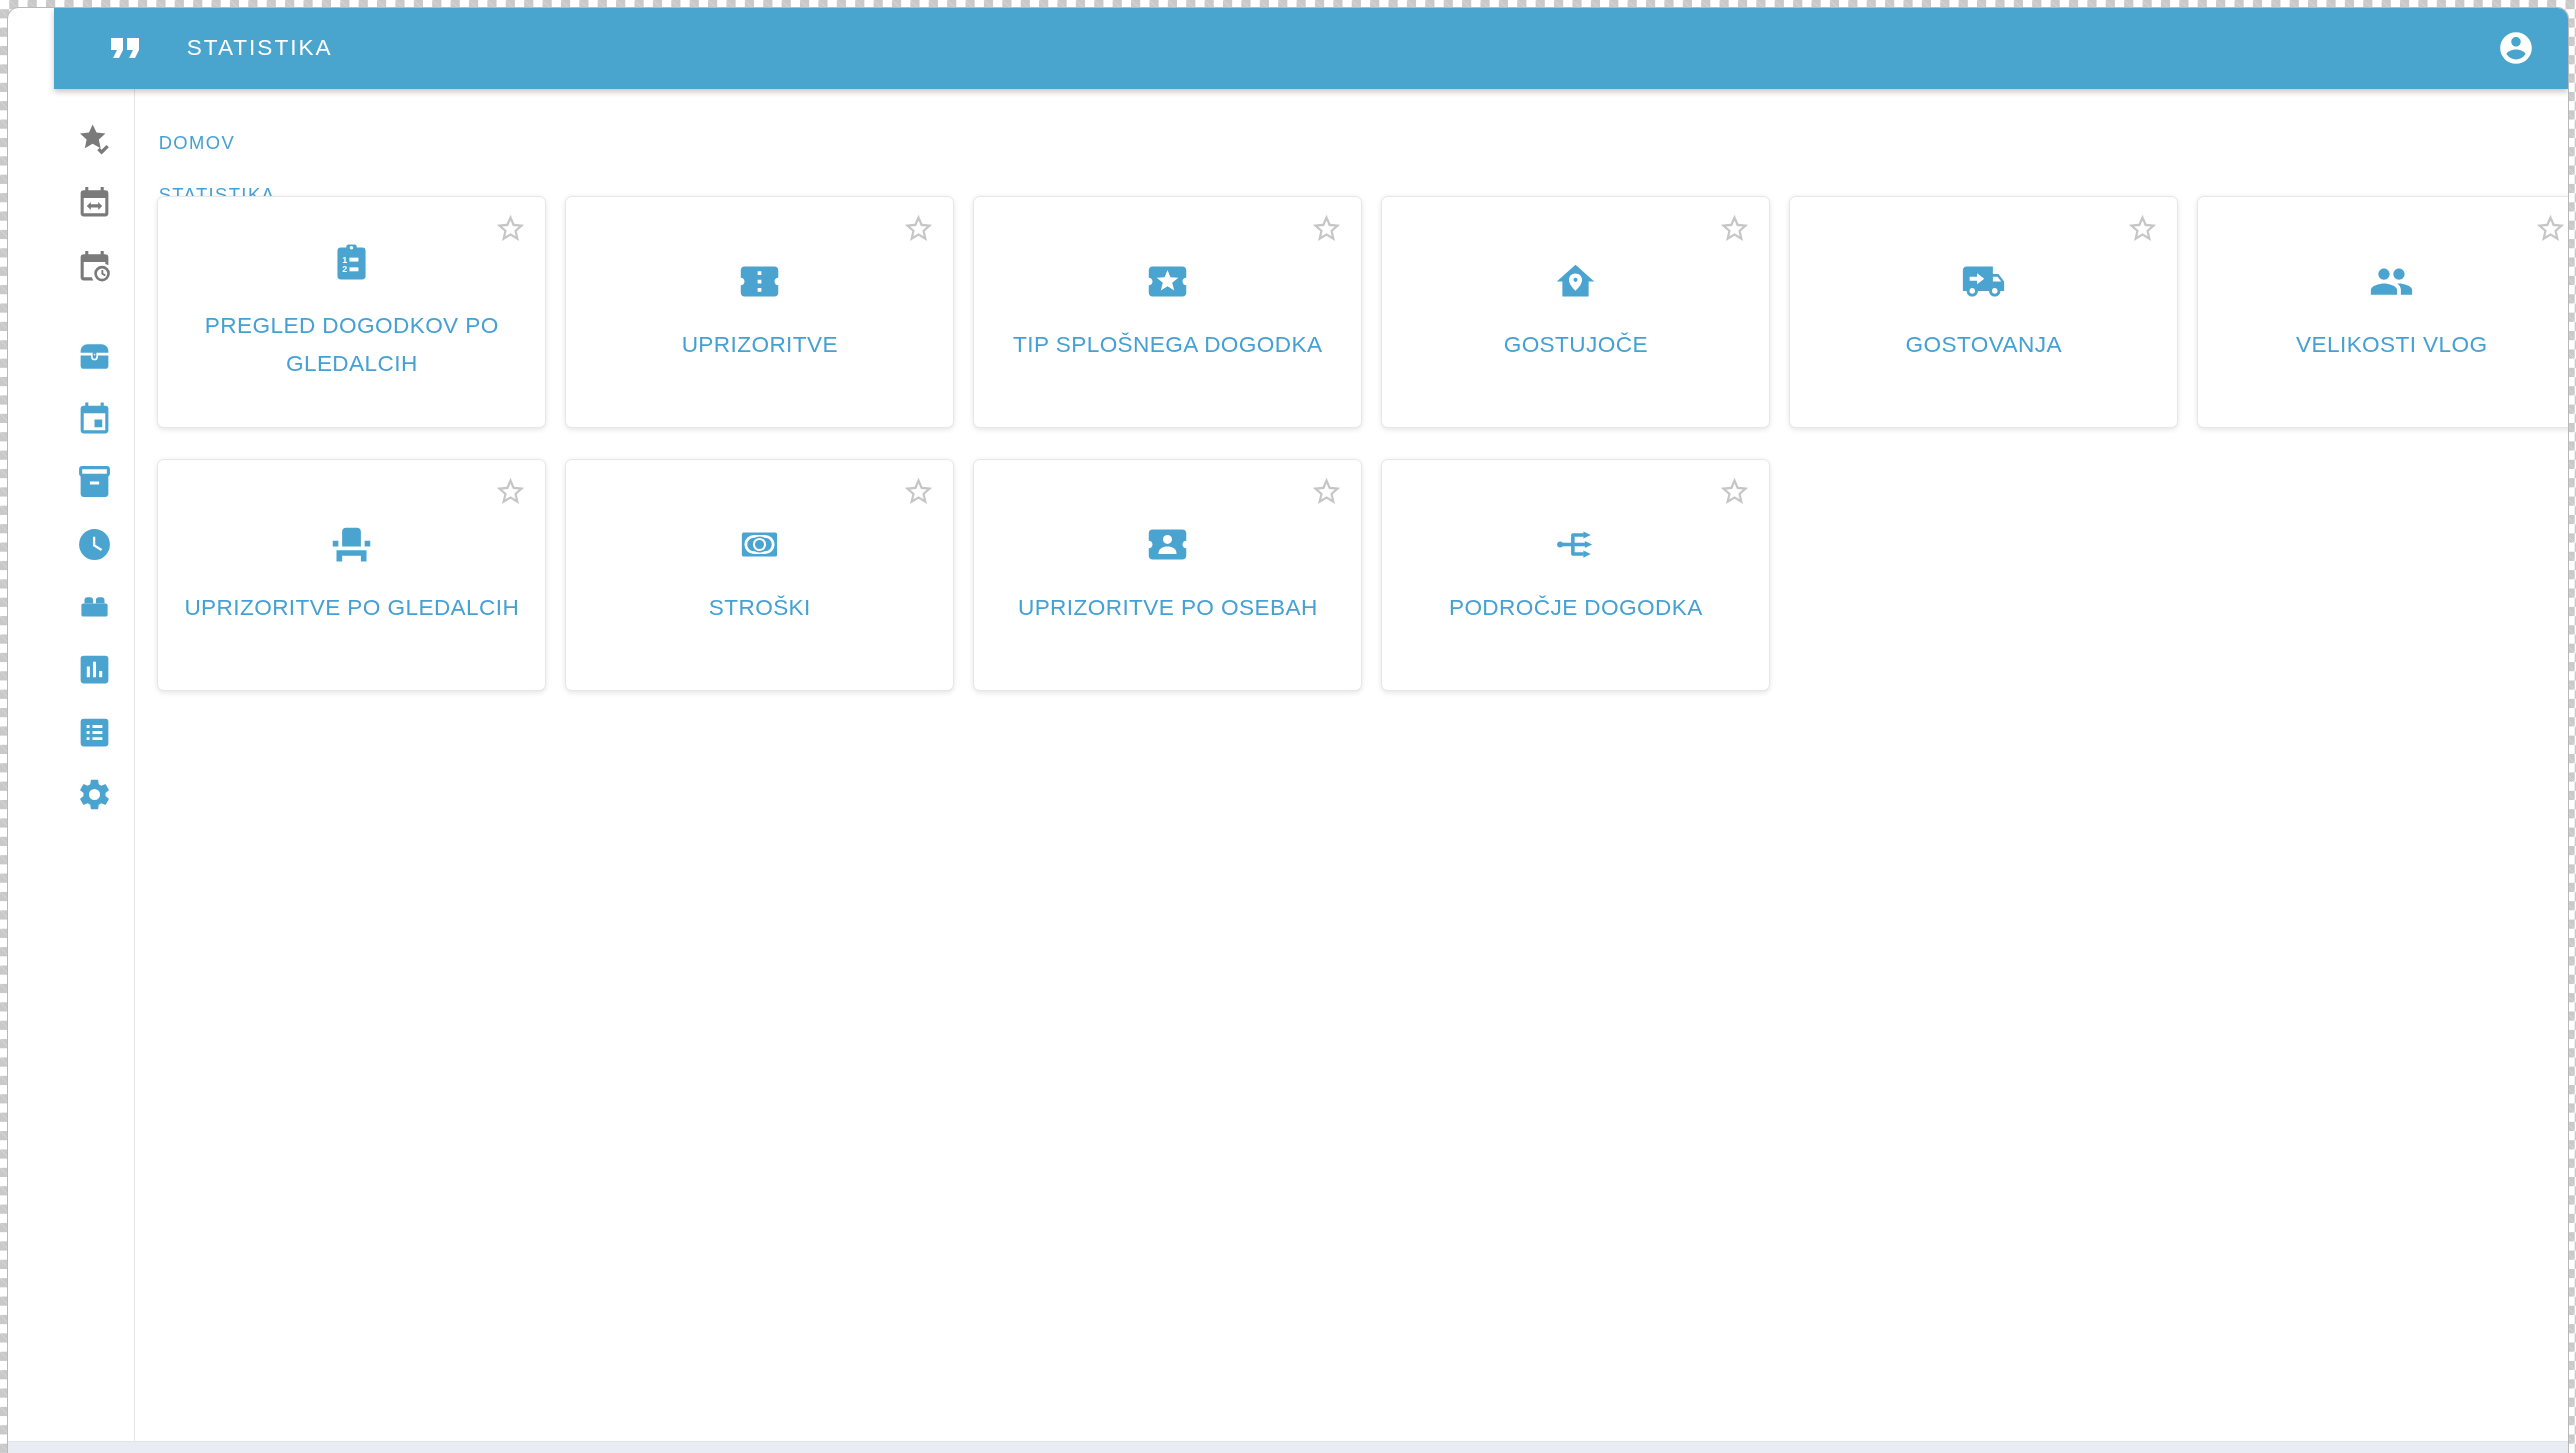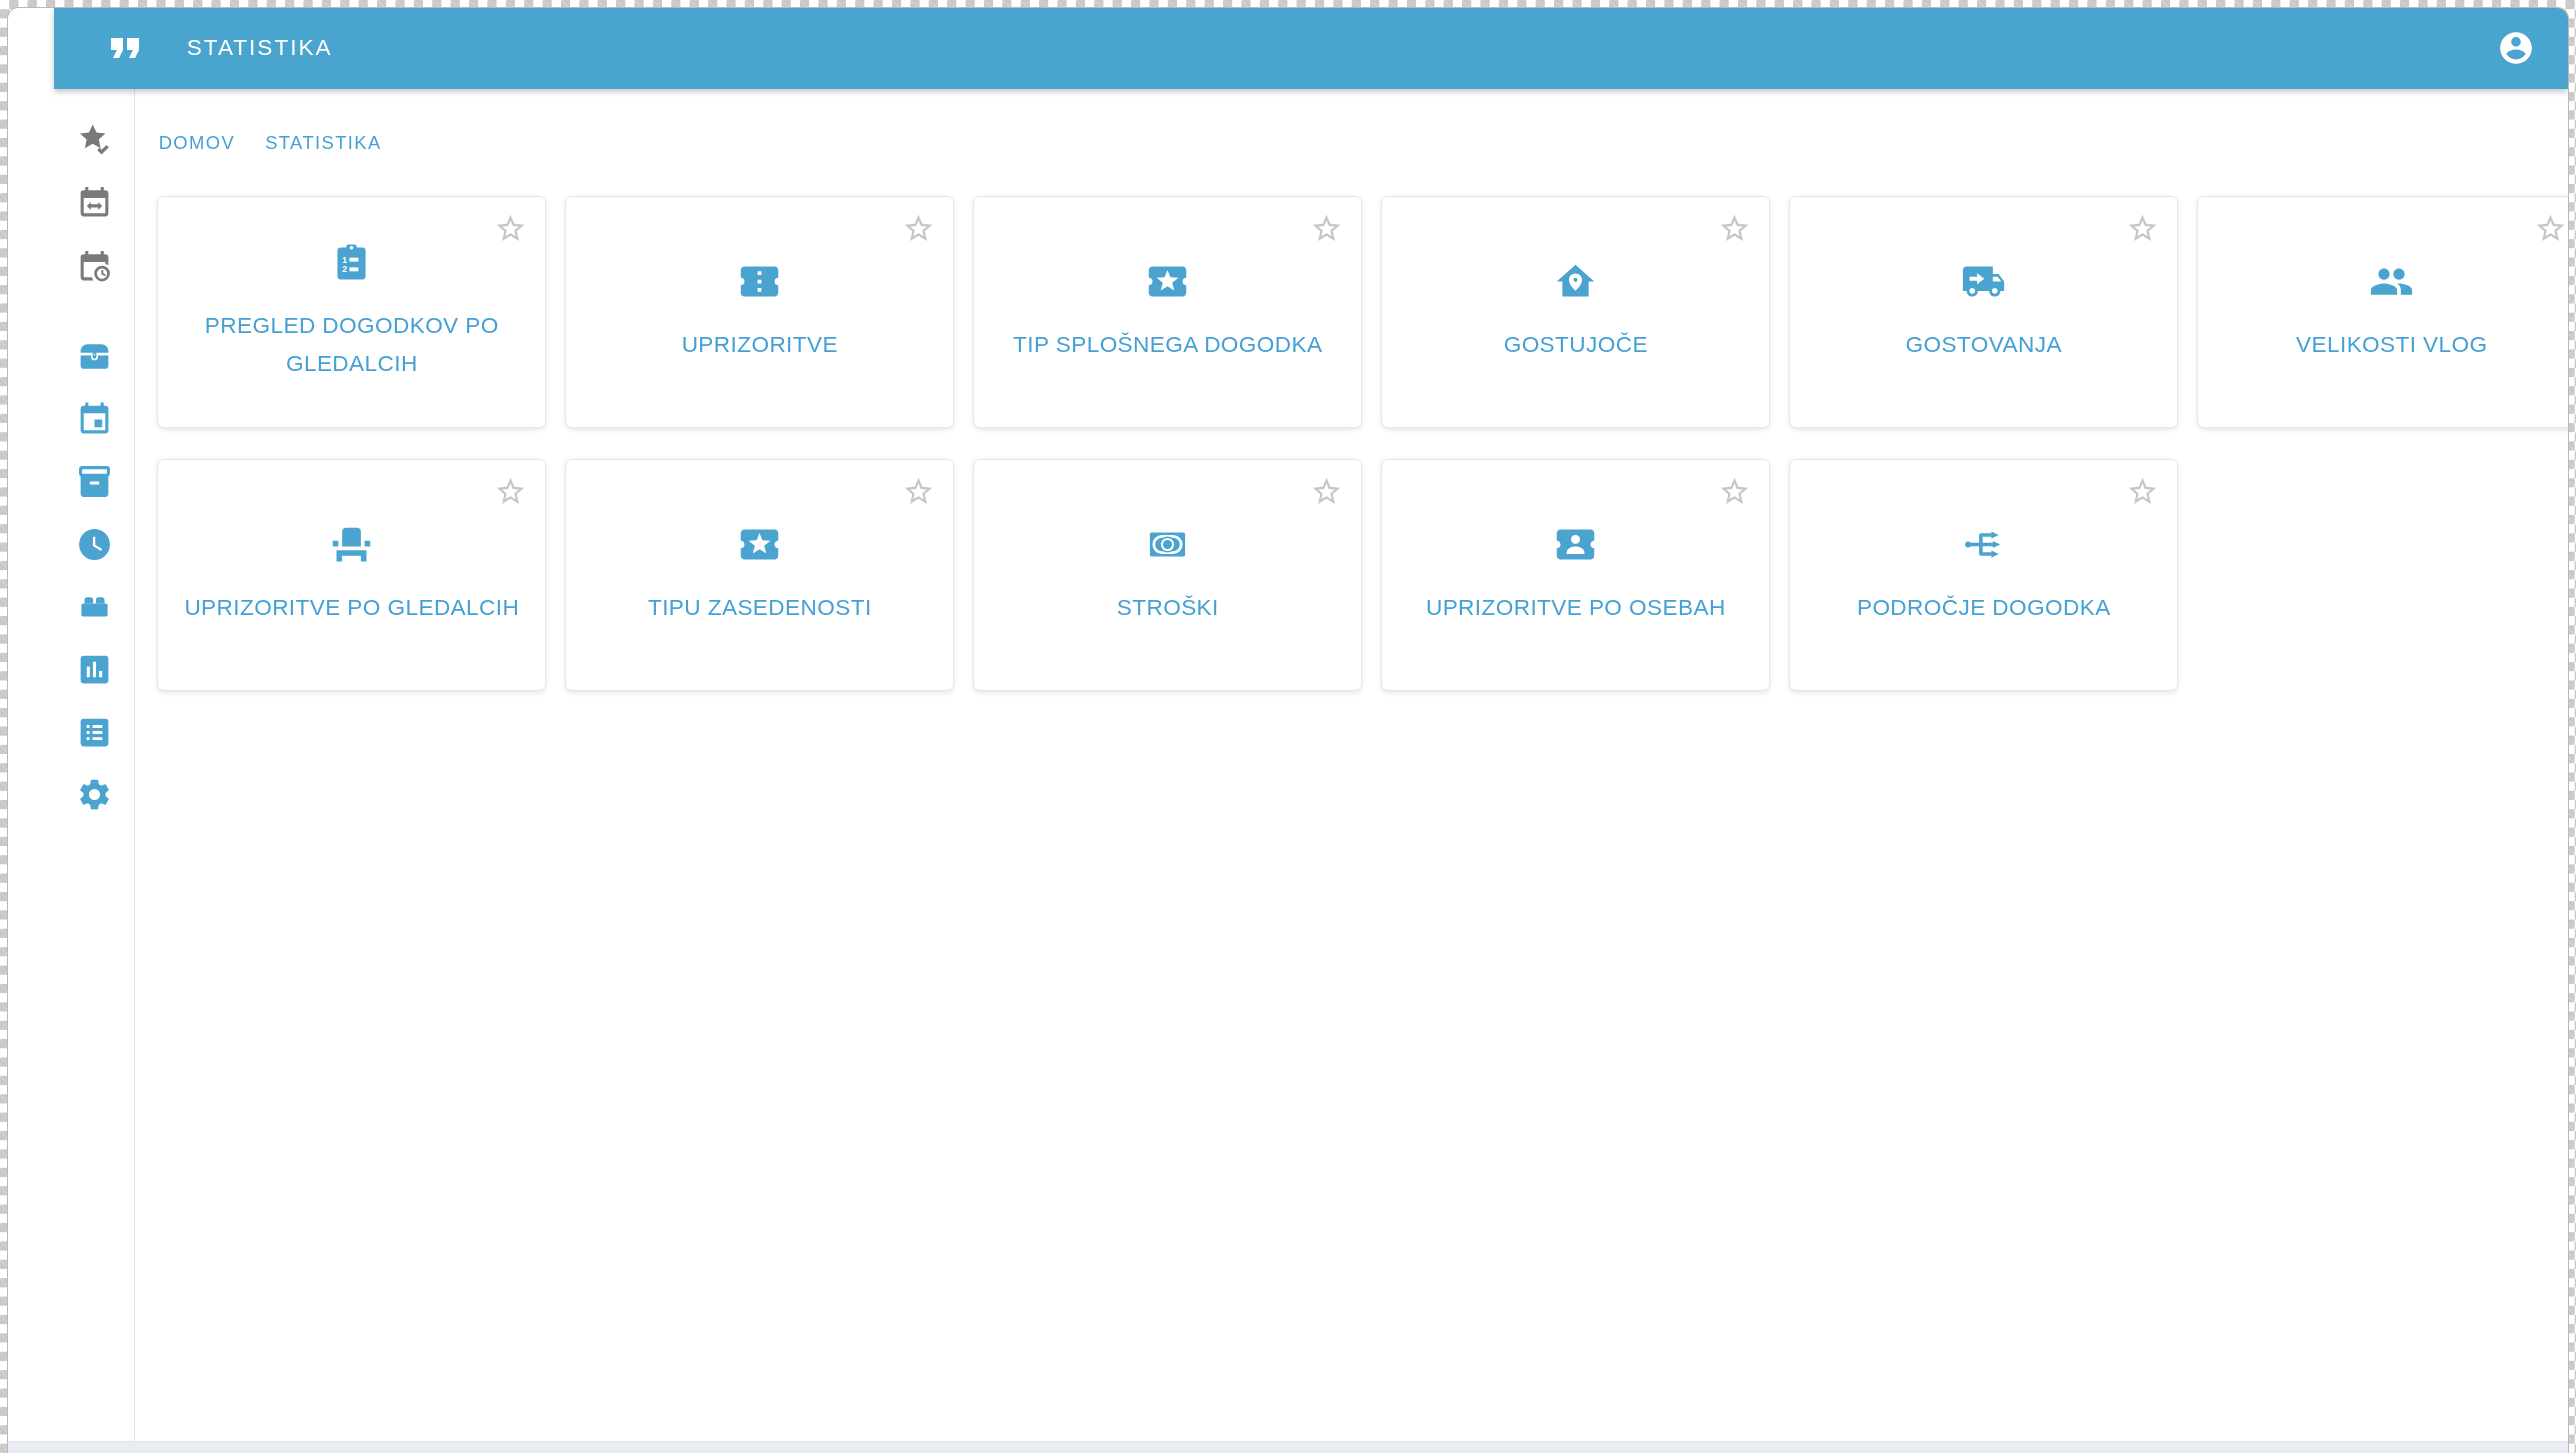--- a/index.html
+++ b/index.html
@@ -34,21 +34,21 @@
   .sidenav{width:80px;border-right:1.7px solid #e4e4e4;position:relative;background:#fff;flex:0 0 auto;}
   .nav-btn{
     position:absolute;left:22px;width:38px;height:38px;display:flex;
     align-items:center;justify-content:center;cursor:pointer;
   }
   .nav-btn svg{width:37px;height:37px;}
   .nav-gray{color:#7a7a7a;}
   .nav-blue{color:#4AA4CF;}
   .main{flex:1;position:relative;background:#fff;}
   
-  .breadcrumb{position:absolute;left:24px;top:43px;display:flex;gap:30px;}
+  .breadcrumb{position:absolute;left:24px;top:43px;display:flex;gap:30px;flex-direction:column;}
   .crumb{color:#45A1D3;font-size:18.4px;font-weight:500;letter-spacing:1.4px;cursor:pointer;}
   
   .grid{
     position:absolute;left:22.6px;top:107px;
     display:grid;grid-template-columns:repeat(6,389px);gap:31px 19px;
   }
   .card{
     width:389px;height:232px;box-sizing:border-box;background:#fff;
     border:0.8px solid #e6e6e6;border-radius:6.7px;
     box-shadow:0 1.7px 5px rgba(0,0,0,.10);
@@ -267,33 +267,20 @@
               </svg>
             </span>
           <span class="cicon">
             <svg viewBox="0 0 24 24" fill="currentColor">
               <path d="M4 18v3h3v-3h10v3h3v-6H4zm15-8h3v3h-3zM2 10h3v3H2zm15 3H7V5c0-1.1.9-2 2-2h6c1.1 0 2 .9 2 2z"></path>
             </svg>
           </span>
           <span class="label">UPRIZORITVE PO GLEDALCIH</span>
         </div>
 
-        <div class="card">
-          <span class="star">
-              <svg viewBox="0 0 24 24" fill="currentColor">
-                <path d="M22 9.24l-7.19-.62L12 2 9.19 8.63 2 9.24l5.46 4.73L5.82 21 12 17.27 18.18 21l-1.63-7.03L22 9.24zM12 15.4l-3.76 2.27 1-4.28-3.32-2.88 4.38-.38L12 6.1l1.71 4.04 4.38.38-3.32 2.88 1 4.28L12 15.4z"></path>
-              </svg>
-            </span>
-          <span class="cicon">
-            <svg viewBox="0 0 24 24" fill="currentColor">
-              <path fill-rule="evenodd" d="M20 12c0-1.1.9-2 2-2V6c0-1.1-.9-2-2-2H4c-1.1 0-1.99.9-1.99 2v4c1.1 0 1.99.9 1.99 2s-.89 2-1.99 2L2 18c0 1.1.89 2 1.99 2H20c1.1 0 2-.9 2-2v-4c-1.1 0-2-.9-2-2zm-4.42 4.8L12 14.5l-3.58 2.3 1.08-4.12-3.29-2.69 4.24-.25L12 5.8l1.57 3.95 4.24.25-3.29 2.69z"></path>
-            </svg>
-          </span>
-          <span class="label">TIPU ZASEDENOSTI</span>
-        </div>
 
 
         <div class="card">
           <span class="star">
               <svg viewBox="0 0 24 24" fill="currentColor">
                 <path d="M22 9.24l-7.19-.62L12 2 9.19 8.63 2 9.24l5.46 4.73L5.82 21 12 17.27 18.18 21l-1.63-7.03L22 9.24zM12 15.4l-3.76 2.27 1-4.28-3.32-2.88 4.38-.38L12 6.1l1.71 4.04 4.38.38-3.32 2.88 1 4.28L12 15.4z"></path>
               </svg>
             </span>
           <span class="cicon">
             <svg viewBox="0 0 24 24" fill="currentColor">

